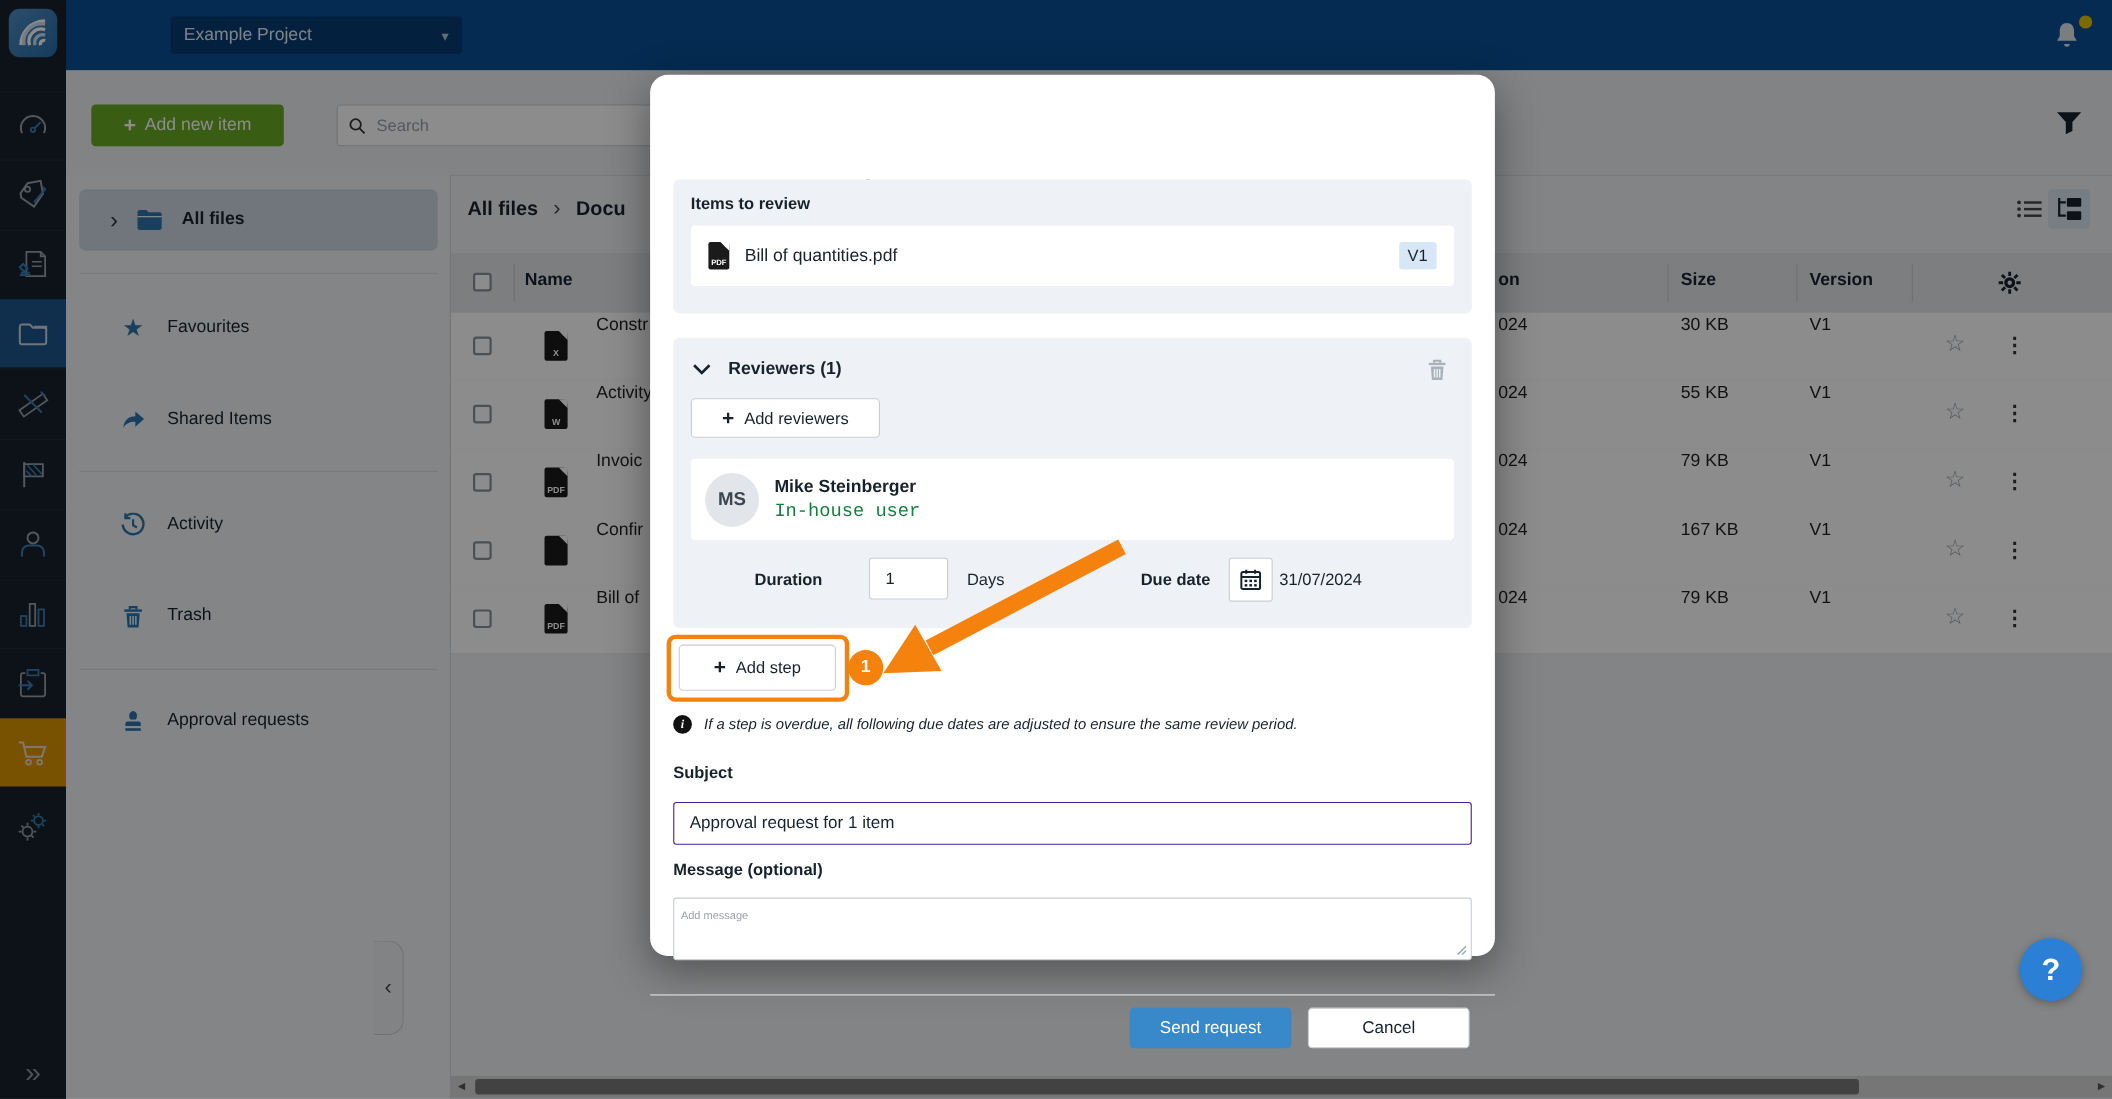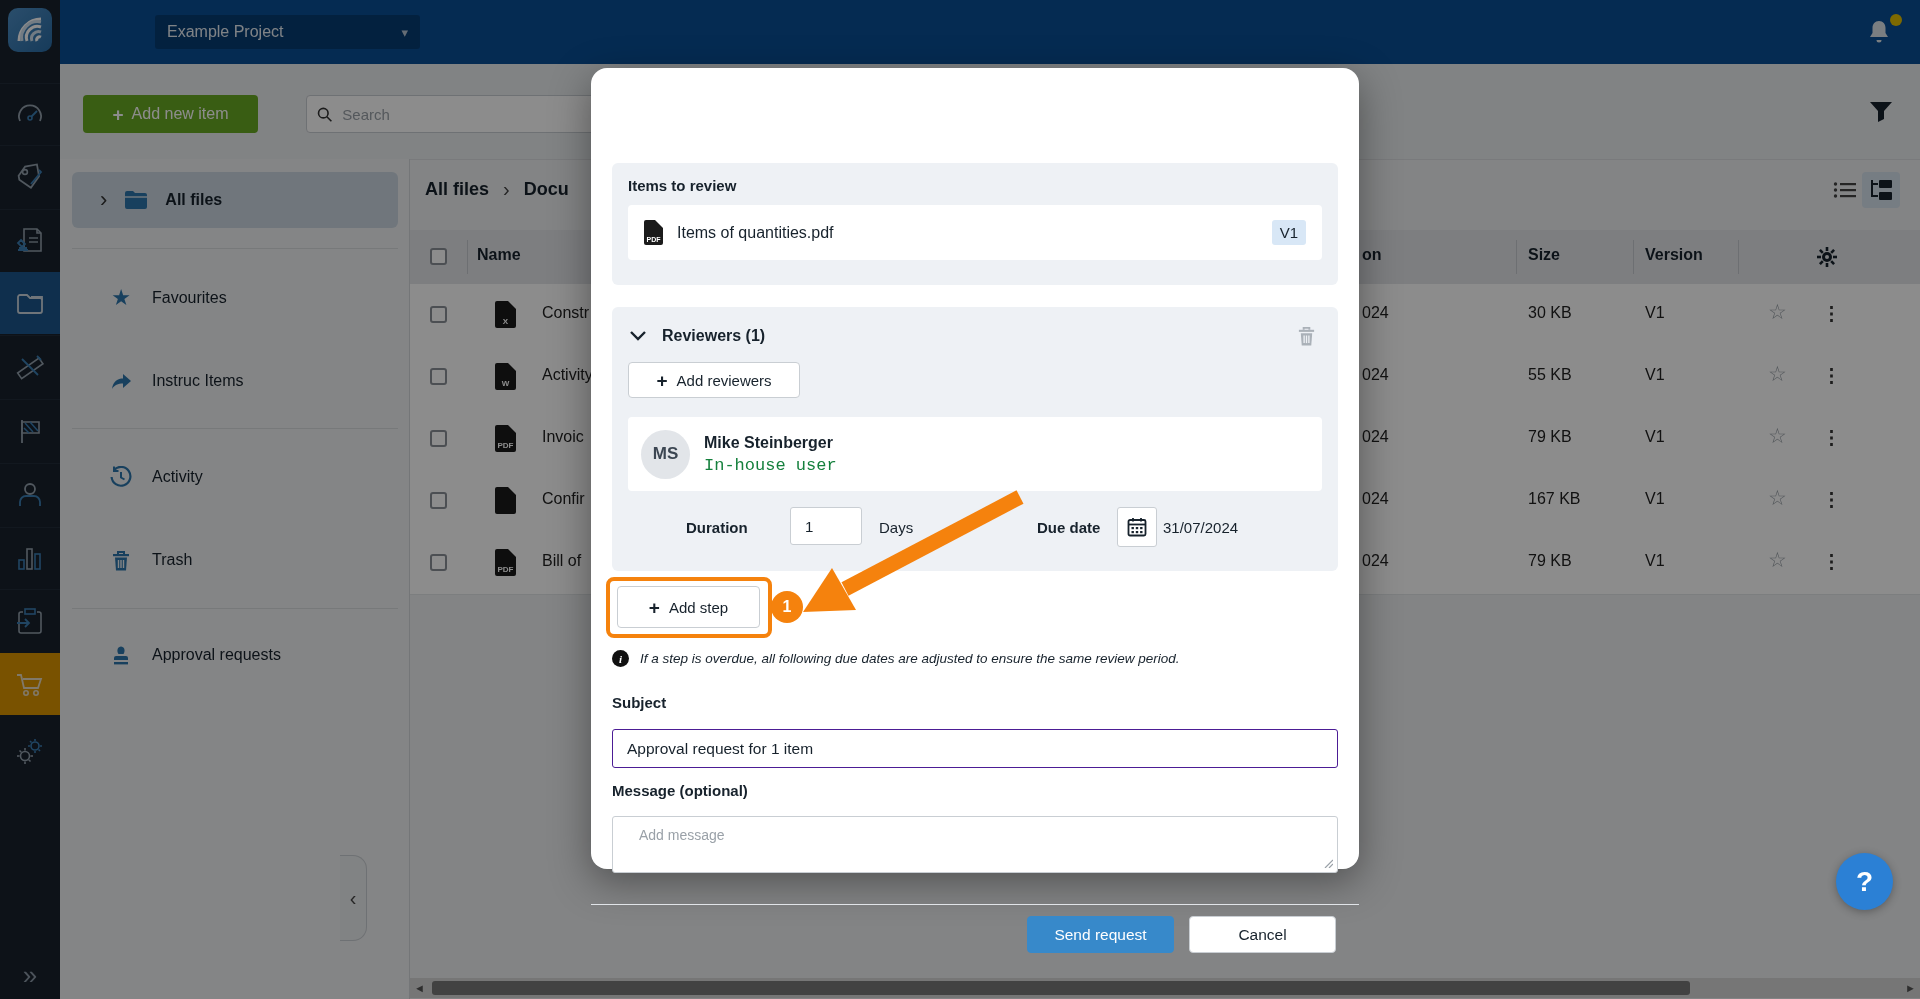--- a/index.html
+++ b/index.html
@@ -33,21 +33,21 @@
   
   #breadcrumb{left:425px;top:178px;font-size:18px;color:#17222c;display:flex;gap:14px;align-items:center;font-weight:bold;}
   #crumb-sep{color:#444;font-size:20px;font-weight:normal;}
   #view-list{left:1833px;top:180px;font-size:18px;color:#333;}
   #view-tree{left:1862px;top:172px;width:38px;height:36px;background:#d7e3ee;border-radius:4px;display:flex;align-items:center;justify-content:center;}
   #thead{left:410px;top:230px;width:1510px;height:54px;background:#e3e6ea;border-bottom:1px solid #c9cdd1;}
   .vline{position:absolute;top:10px;width:1px;height:34px;background:#c6cbd0;}
   .hcell{position:absolute;top:16px;font-size:16px;font-weight:bold;color:#17222c;}
   .trow{position:absolute;left:410px;width:1510px;height:62px;background:#fff;border-bottom:1px solid #e2e5e8;}
   .cb{position:absolute;width:17px;height:17px;border:2px solid #8a9097;border-radius:3px;background:#fff;box-sizing:border-box;}
-  .cell{position:absolute;font-size:16px;color:#222;top:20px;}
+  .cell{position:absolute;font-size:16px;color:#222;top:3px;}
   .doc{position:absolute;left:85px;top:17px;width:21px;height:27px;background:#1b1b1b;border-radius:2px;color:#fff;font-weight:bold;display:flex;align-items:flex-end;justify-content:center;font-size:8px;padding-bottom:2px;box-sizing:border-box;}
   .doc::after{content:"";position:absolute;top:0;right:0;border:4px solid #fff;border-left-color:transparent;border-bottom-color:transparent;}
   .star{position:absolute;left:1358px;top:16px;font-size:21px;color:#9aa1a8;cursor:pointer;}
   .kebab{position:absolute;left:1412px;top:18px;font-size:19px;font-weight:bold;color:#333;cursor:pointer;letter-spacing:-2px;}
   
   #hscroll{left:410px;top:978px;width:1510px;height:20px;background:#d8d8d8;}
   #hthumb{position:absolute;left:22px;top:3px;width:1258px;height:14px;background:#787878;border-radius:3px;}
   .scrollarrow{position:absolute;top:4px;font-size:11px;color:#555;}
   
   #overlay{left:0;top:0;width:1920px;height:999px;background:rgba(0,0,0,0.45);z-index:10;}
@@ -75,21 +75,21 @@
   #dur-input{position:absolute;left:178px;top:0;width:72px;height:38px;border:1px solid #c9ced3;border-radius:3px;font-size:15px;padding:0 0 0 14px;box-sizing:border-box;font-family:"Liberation Sans",sans-serif;color:#17222c;}
   #cal-btn{position:absolute;left:505px;top:0;width:38px;height:38px;background:#fff;border:1px solid #c9ced3;border-radius:3px;display:flex;align-items:center;justify-content:center;cursor:pointer;}
   #due-val{position:absolute;left:551px;top:12px;}
   #add-step{left:26px;top:518px;width:143px;height:42px;background:#fff;border:1px solid #c9ced3;border-radius:4px;font-size:15px;color:#17222c;display:flex;align-items:center;justify-content:center;gap:9px;cursor:pointer;}
   .plus{font-size:19px;font-weight:bold;line-height:1;}
   #inforow{left:21px;top:582px;display:flex;align-items:center;gap:11px;width:720px;}
   #info-i{width:17px;height:17px;border-radius:50%;background:#111;color:#fff;font-size:11px;font-weight:bold;font-style:italic;display:flex;align-items:center;justify-content:center;font-family:"Liberation Serif",serif;flex:none;}
   #info-text{font-size:13.5px;font-style:italic;color:#17222c;}
   .flabel{position:absolute;left:21px;font-size:15px;font-weight:bold;color:#17222c;}
   #subject-input{position:absolute;left:21px;top:661px;width:726px;height:39px;border:1px solid #4c1d95;border-radius:3px;box-sizing:border-box;padding:0 14px;font-size:15.5px;color:#17222c;font-family:"Liberation Sans",sans-serif;}
-  #message-input{position:absolute;left:21px;top:748px;width:726px;height:57px;border:1px solid #c9ced3;border-radius:3px;box-sizing:border-box;padding:10px 26px;font-size:14px;color:#17222c;font-family:"Liberation Sans",sans-serif;resize:none;}
+  #message-input{position:absolute;left:21px;top:748px;width:726px;height:57px;border:1px solid #c9ced3;border-radius:3px;box-sizing:border-box;padding:10px 6px;font-size:10px;color:#17222c;font-family:"Liberation Sans",sans-serif;resize:none;}
   #message-input::placeholder,#searchbox input::placeholder{color:#9aa1a8;}
   #resize-grip{position:absolute;left:732px;top:790px;}
   #m-divider{position:absolute;left:0;top:836px;width:768px;height:1px;background:#e1e4e8;}
   #send-btn{position:absolute;left:436px;top:848px;width:147px;height:37px;background:#3789ca;border:1px solid #3789ca;border-radius:4px;color:#fff;font-size:15.5px;cursor:pointer;font-family:"Liberation Sans",sans-serif;}
   #cancel-btn{position:absolute;left:598px;top:848px;width:147px;height:37px;background:#fff;border:1px solid #c9ced3;border-radius:4px;color:#17222c;font-size:15.5px;cursor:pointer;font-family:"Liberation Sans",sans-serif;}
   
   #hl-box{left:606px;top:577px;width:166px;height:61px;border:4px solid #f5820d;border-radius:8px;z-index:30;box-sizing:border-box;}
   #step-badge{left:771px;top:591px;width:32px;height:32px;border-radius:50%;background:#f5820d;color:#fff;font-size:16px;font-weight:bold;display:flex;align-items:center;justify-content:center;z-index:31;}
   #anno-arrow{left:0;top:0;z-index:30;pointer-events:none;}
   #help-btn{left:1836px;top:853px;width:57px;height:57px;border-radius:50%;background:#2b80d5;border:none;color:#fff;font-size:28px;font-weight:bold;z-index:40;cursor:pointer;box-shadow:0 2px 8px rgba(0,0,0,.3);font-family:"Liberation Sans",sans-serif;}
@@ -256,21 +256,21 @@
     <div class="navrow" style="top:111px">
       <span class="nicon" style="color:#2d76ab;font-size:22px;">★</span>
       <span>Favourites</span>
     </div>
     <div class="navrow" style="top:194px">
       <span class="nicon">
         <svg width="22" height="20" viewBox="0 0 22 20">
             <path d="M2 18 C3 10 8 7.5 13 7.5 V3 l8 7 -8 7 v-4.5 C8 12.5 4.5 14 2 18 Z" fill="#2d76ab"></path>
           </svg>
       </span>
-      <span>Instruc Items</span>
+      <span>Shared Items</span>
     </div>
     <div class="navdiv" style="top:269px"></div>
     <div class="navrow" style="top:290px">
       <span class="nicon">
         <svg width="22" height="22" viewBox="0 0 22 22" fill="none">
             <path d="M4 4 A9.4 9.4 0 1 1 1.6 11" stroke="#2d76ab" stroke-width="2.2"></path>
             <path d="M4 0.5 V5 H8.5" fill="none" stroke="#2d76ab" stroke-width="2"></path>
             <path d="M11 6 V11.5 L14.5 13.5" stroke="#2d76ab" stroke-width="2"></path>
           </svg>
       </span>
@@ -434,21 +434,21 @@
   <div id="modal" class="abs">
     <span id="m-title" class="abs">Request approval</span>
     <span id="m-close" class="abs">×</span>
 
     <div id="m-items" class="graybox">
       <span id="m-items-label">Items to review</span>
       <div id="m-filerow">
         <span class="mdoc">
             <span>PDF</span>
           </span>
-        <span id="m-filename">Items of quantities.pdf</span>
+        <span id="m-filename">Bill of quantities.pdf</span>
         <span id="v1badge">V1</span>
       </div>
     </div>
 
     <div id="m-reviewers" class="graybox">
       <div id="rev-head">
         <svg width="16" height="10" viewBox="0 0 16 10">
             <path d="M1 1 L8 8 L15 1" fill="none" stroke="#17222c" stroke-width="2.4"></path>
           </svg>
         <span>Reviewers (1)</span>

